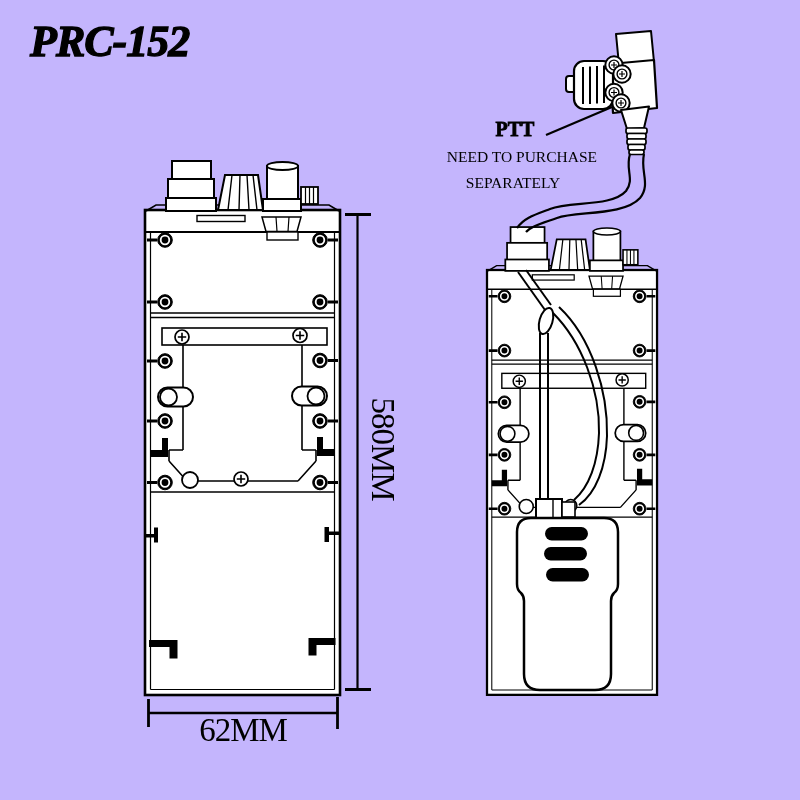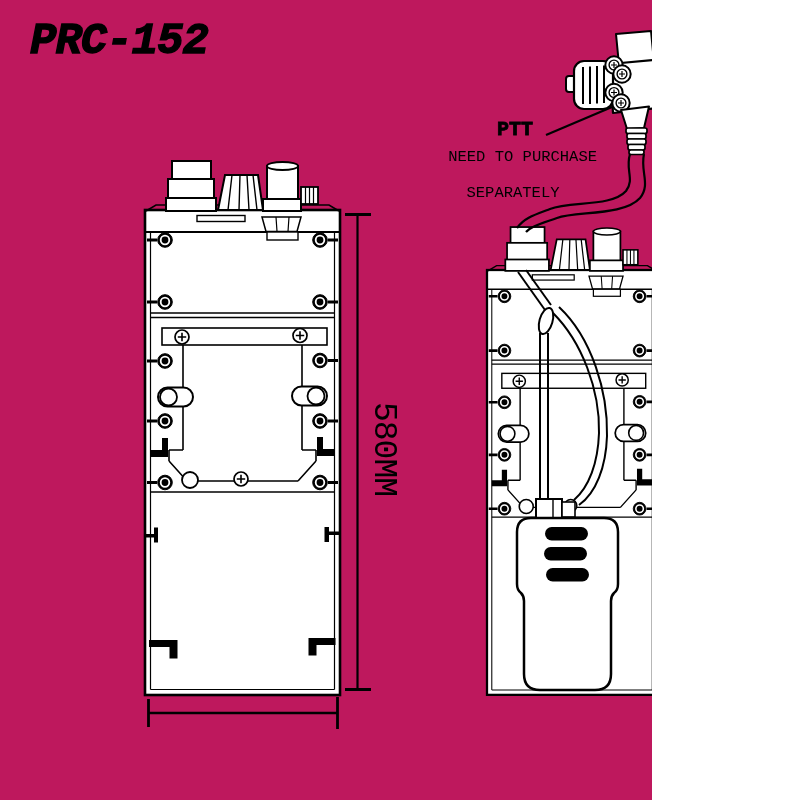--- a/index.html
+++ b/index.html
@@ -1,31 +1,31 @@
 <!DOCTYPE html>
 <html><head>
 <meta charset="utf-8">
 <style>
   html,body{margin:0;padding:0;background:#fff;}
   .stage{
-    position:relative;width:652px;height:800px;background:#be185d;overflow:hidden;
-    font-family:Liberation Mono, monospace;color:#000;
+    position:relative;width:800px;height:800px;background:#c4b5fd;overflow:hidden;
+    font-family:Liberation Serif, serif;color:#000;
   }
   .stage svg{position:absolute;left:0;top:0;}
   .label{position:absolute;color:#000;white-space:nowrap;}
   .title{
     left:30px;top:16px;font-size:44px;font-weight:bold;font-style:italic;
     letter-spacing:-1px;-webkit-text-stroke:1.3px #000;
   }
   .ptt{
     left:484px;top:118px;width:62px;text-align:center;
     font-size:20px;font-weight:bold;-webkit-text-stroke:0.8px #000;
   }
   .note1{left:427px;top:148px;width:170px;text-align:right;font-size:15.5px;}
-  .note2{left:428px;top:174px;width:170px;text-align:center;font-size:15.5px;margin-top:10px;}
+  .note2{left:428px;top:174px;width:170px;text-align:center;font-size:15.5px;}
   .dim-h{
     left:327px;top:432px;width:112px;height:34px;line-height:34px;text-align:center;
     font-size:33px;letter-spacing:-1px;transform:rotate(90deg);
   }
   .dim-w{left:183px;top:712px;width:120px;text-align:center;font-size:33px;letter-spacing:-1px;}
 </style>
 </head>
 <body>
 
 <div class="stage">
@@ -183,14 +183,15 @@
   </g>
 
   <line x1="546" y1="135" x2="612" y2="107" stroke="#000" stroke-width="2.2"></line>
 </svg>
 
 <div class="label title">PRC-152</div>
 <div class="label ptt">PTT</div>
 <div class="label note1">NEED TO PURCHASE</div>
 <div class="label note2">SEPARATELY</div>
 <div class="label dim-h">580MM</div>
+<div class="label dim-w">62MM</div>
 
 </div>
 
 </body></html>

